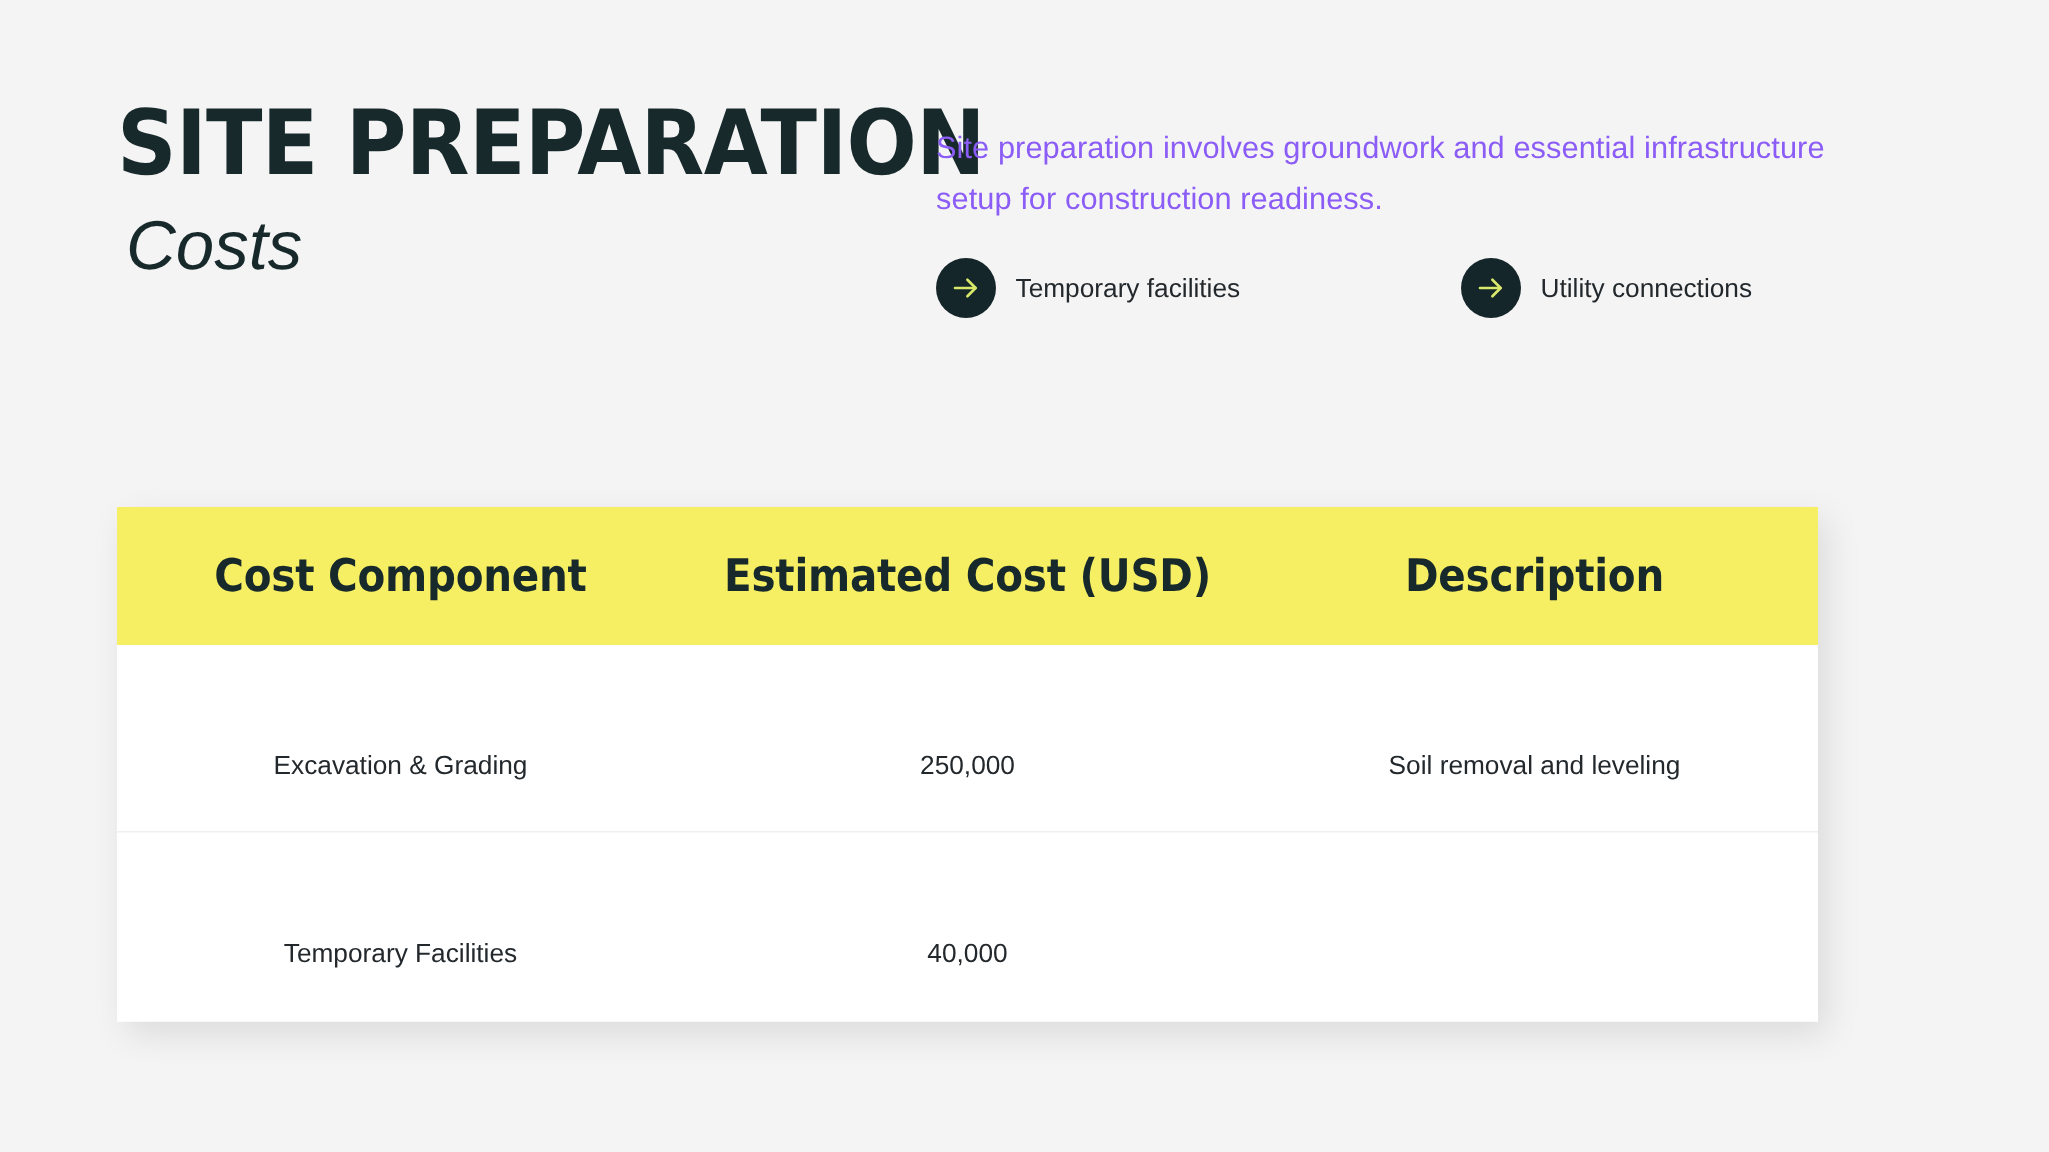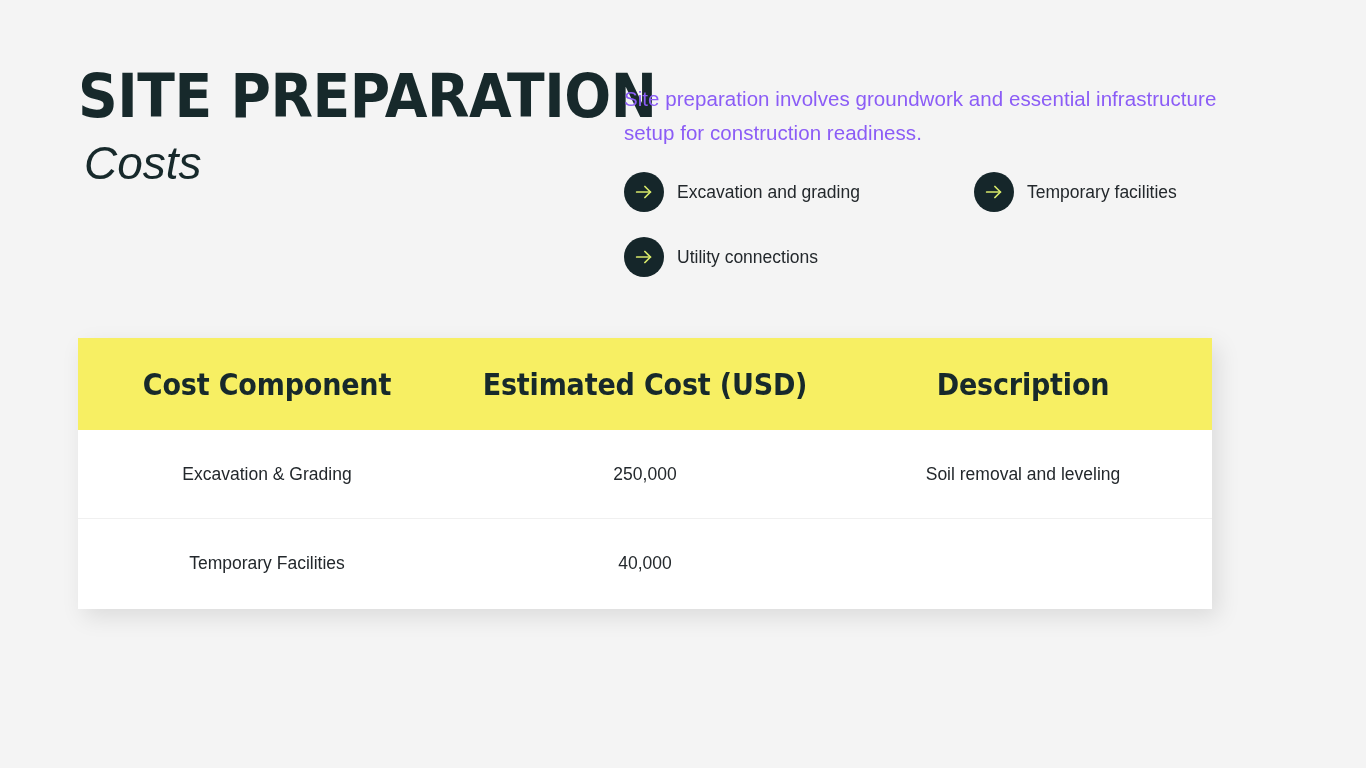--- a/index.html
+++ b/index.html
@@ -137,20 +137,21 @@
   .table-body {
     background: #ffffff;
     padding-bottom: 2px;
   }
   .tr {
     display: grid;
     grid-template-columns: 1fr 1fr 1fr;
     align-items: center;
     height: 88px;
     border-bottom: 1px solid #f0f0f0;
+    margin-top: 36px;
   }
   .tr:last-child {
     border-bottom: none;
   }
   .td {
     font-family: "Liberation Sans", sans-serif;
     font-size: 17.5px;
     color: #23282c;
     text-align: center;
     font-weight: 400;
@@ -166,29 +167,20 @@
     <div class="title-main">Site Preparation</div>
     <div class="title-sub">Costs</div>
   </div>
 
   <div class="intro-block">
     <p class="intro-text">Site preparation involves groundwork and essential infrastructure setup for construction readiness.</p>
   </div>
 
   <div class="feature-grid">
 
-    <div class="feature-item">
-      <span class="arrow-badge">
-        <svg width="22" height="22" viewBox="0 0 24 24" fill="none" stroke="#d7e86a" stroke-width="1.9" stroke-linecap="round" stroke-linejoin="round">
-          <line x1="4" y1="12" x2="19" y2="12"></line>
-          <polyline points="13,6 19,12 13,18"></polyline>
-        </svg>
-      </span>
-      <span class="feature-label">Excavation and grading</span>
-    </div>
 
     <div class="feature-item">
       <span class="arrow-badge">
         <svg width="22" height="22" viewBox="0 0 24 24" fill="none" stroke="#d7e86a" stroke-width="1.9" stroke-linecap="round" stroke-linejoin="round">
           <line x1="4" y1="12" x2="19" y2="12"></line>
           <polyline points="13,6 19,12 13,18"></polyline>
         </svg>
       </span>
       <span class="feature-label">Temporary facilities</span>
     </div>

